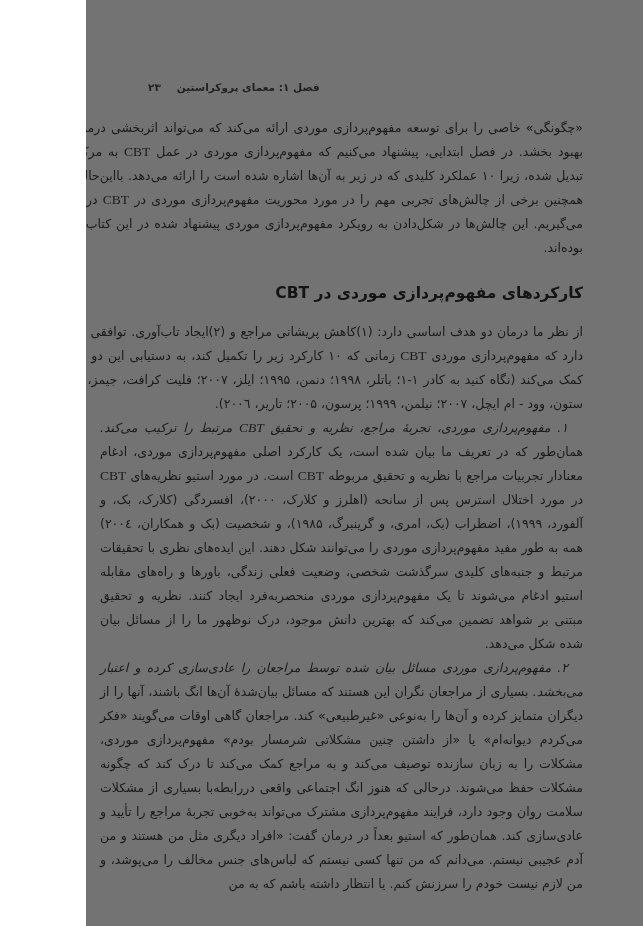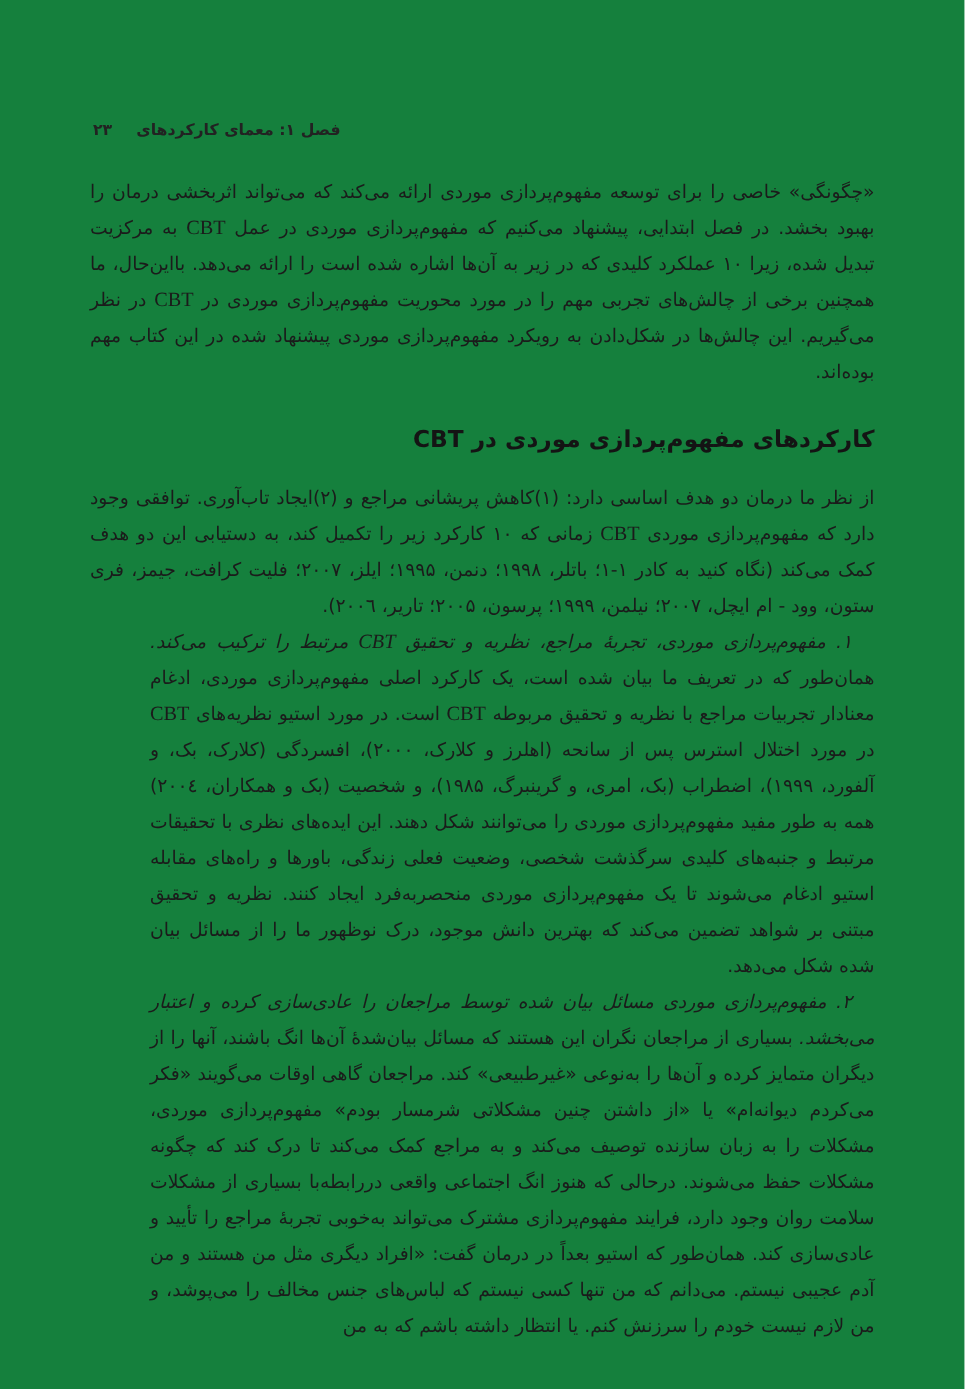--- a/index.html
+++ b/index.html
@@ -2,23 +2,23 @@
 <html lang="fa" dir="rtl"><head>
 <meta charset="utf-8">
 <style>
   html, body {
     margin: 0;
     padding: 0;
     background: #ffffff;
   }
   .page {
     position: relative;
-    width: 643px;
+    width: 557px;
     height: 926px;
-    background: #15803d;
+    background: #737373;
     overflow: hidden;
     font-family: "DejaVu Sans", sans-serif;
     color: #1b1b1b;
     direction: rtl;
   }
   .running-header {
     position: absolute;
     top: 81px;
     left: 62px;
     display: flex;
@@ -64,21 +64,21 @@
     font-weight: 400;
     font-size: 13.5px;
   }
 </style>
 </head>
 <body>
 
 <div class="page">
   <div class="running-header">
     <span class="page-num">۲۳</span>
-    <span class="chapter">فصل ۱: معمای کارکردهای</span>
+    <span class="chapter">فصل ۱: معمای پروکراستین</span>
   </div>
   <div class="body-text">
       <p class="para"><span class="run">«چگونگی» خاصی را برای توسعه مفهوم‌پردازی موردی ارائه می‌کند که می‌تواند اثربخشی درمان را بهبود بخشد. در فصل ابتدایی، پیشنهاد می‌کنیم که مفهوم‌پردازی موردی در عمل </span><span class="run latin">CBT</span><span class="run"> به مرکزیت تبدیل شده، زیرا ۱۰ عملکرد کلیدی که در زیر به آن‌ها اشاره شده است را ارائه می‌دهد. بااین‌حال، ما همچنین برخی از چالش‌های تجربی مهم را در مورد محوریت مفهوم‌پردازی موردی در </span><span class="run latin">CBT</span><span class="run"> در نظر می‌گیریم. این چالش‌ها در شکل‌دادن به رویکرد مفهوم‌پردازی موردی پیشنهاد شده در این کتاب مهم بوده‌اند.</span></p>
       <h2 class="section-heading">کارکردهای مفهوم‌پردازی موردی در CBT</h2>
       <p class="para"><span class="run">از نظر ما درمان دو هدف اساسی دارد: (۱)کاهش پریشانی مراجع و (۲)ایجاد تاب‌آوری. توافقی وجود دارد که مفهوم‌پردازی موردی </span><span class="run latin">CBT</span><span class="run"> زمانی که ۱۰ کارکرد زیر را تکمیل کند، به دستیابی این دو هدف کمک می‌کند (نگاه کنید به کادر ۱-۱؛ باتلر، ۱۹۹۸؛ دنمن، ۱۹۹۵؛ ایلز، ۲۰۰۷؛ فلیت کرافت، جیمز، فری ستون، وود - ام ایچل، ۲۰۰۷؛ نیلمن، ۱۹۹۹؛ پرسون، ۲۰۰۵؛ تاریر، ۲۰۰٦).</span></p>
       <p class="para indent"><span class="run i">۱. مفهوم‌پردازی موردی، تجربۀ مراجع، نظریه و تحقیق </span><span class="run latin i">CBT</span><span class="run i"> مرتبط را ترکیب می‌کند.</span><span class="run"> همان‌طور که در تعریف ما بیان شده است، یک کارکرد اصلی مفهوم‌پردازی موردی، ادغام معنادار تجربیات مراجع با نظریه و تحقیق مربوطه </span><span class="run latin">CBT</span><span class="run"> است. در مورد استیو نظریه‌های </span><span class="run latin">CBT</span><span class="run"> در مورد اختلال استرس پس از سانحه (اهلرز و کلارک، ۲۰۰۰)، افسردگی (کلارک، بک، و آلفورد، ۱۹۹۹)، اضطراب (بک، امری، و گرینبرگ، ۱۹۸۵)، و شخصیت (بک و همکاران، ۲۰۰٤) همه به طور مفید مفهوم‌پردازی موردی را می‌توانند شکل دهند. این ایده‌های نظری با تحقیقات مرتبط و جنبه‌های کلیدی سرگذشت شخصی، وضعیت فعلی زندگی، باورها و راه‌های مقابله استیو ادغام می‌شوند تا یک مفهوم‌پردازی موردی منحصربه‌فرد ایجاد کنند. نظریه و تحقیق مبتنی بر شواهد تضمین می‌کند که بهترین دانش موجود، درک نوظهور ما را از مسائل بیان شده شکل می‌دهد.</span></p>
       <p class="para indent"><span class="run i">۲. مفهوم‌پردازی موردی مسائل بیان شده توسط مراجعان را عادی‌سازی کرده و اعتبار می‌بخشد.</span><span class="run"> بسیاری از مراجعان نگران این هستند که مسائل بیان‌شدۀ آن‌ها انگ باشند، آنها را از دیگران متمایز کرده و آن‌ها را به‌نوعی «غیرطبیعی» کند. مراجعان گاهی اوقات می‌گویند «فکر می‌کردم دیوانه‌ام» یا «از داشتن چنین مشکلاتی شرمسار بودم» مفهوم‌پردازی موردی، مشکلات را به زبان سازنده توصیف می‌کند و به مراجع کمک می‌کند تا درک کند که چگونه مشکلات حفظ می‌شوند. درحالی که هنوز انگ اجتماعی واقعی دررابطه‌با بسیاری از مشکلات سلامت روان وجود دارد، فرایند مفهوم‌پردازی مشترک می‌تواند به‌خوبی تجربۀ مراجع را تأیید و عادی‌سازی کند. همان‌طور که استیو بعداً در درمان گفت: «افراد دیگری مثل من هستند و من آدم عجیبی نیستم. می‌دانم که من تنها کسی نیستم که لباس‌های جنس مخالف را می‌پوشد، و من لازم نیست خودم را سرزنش کنم. یا انتظار داشته باشم که به من</span></p>
     </div>
 </div>
 

